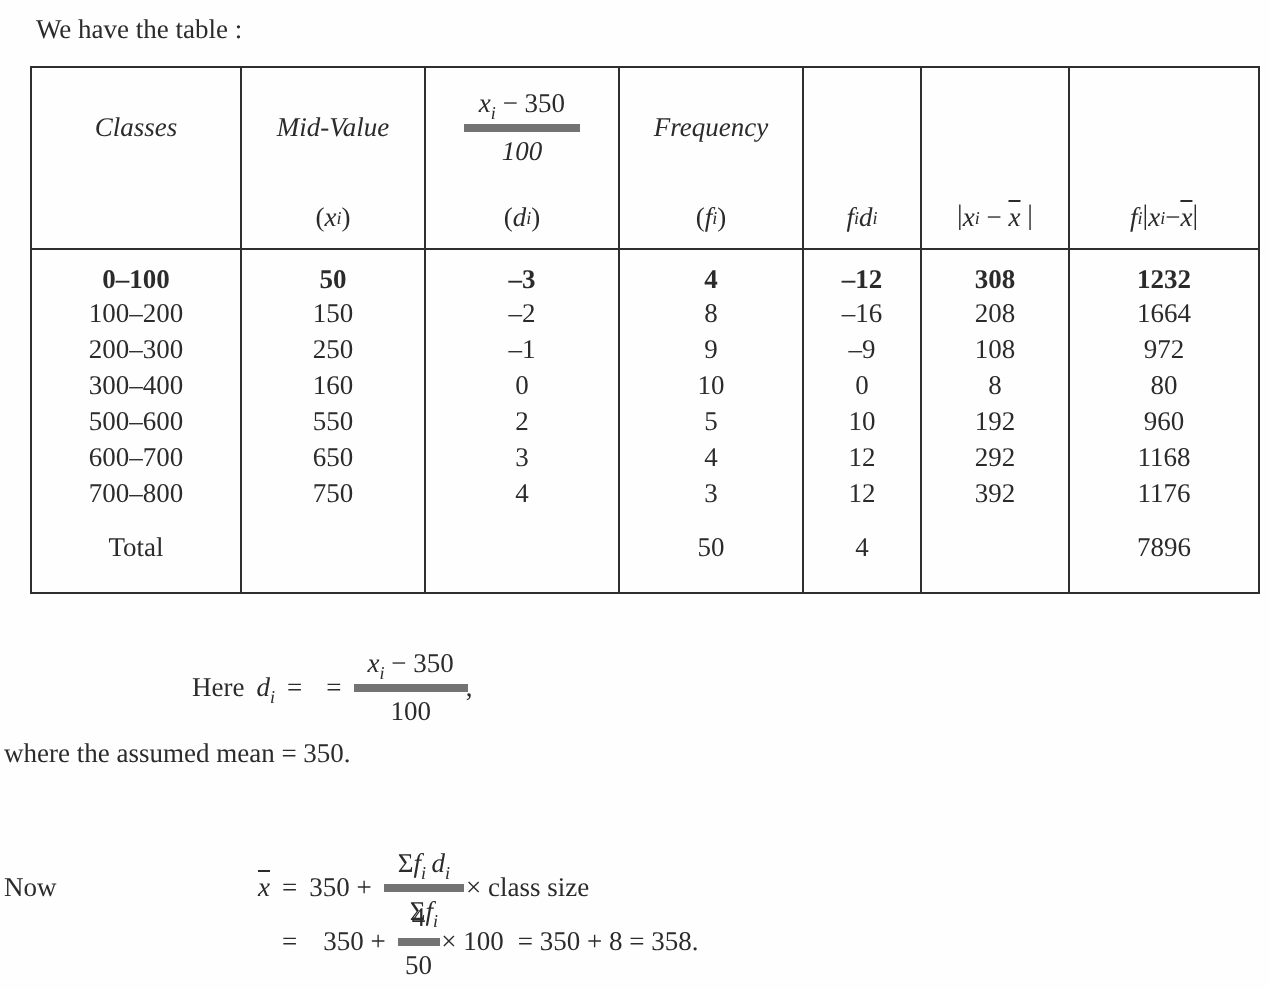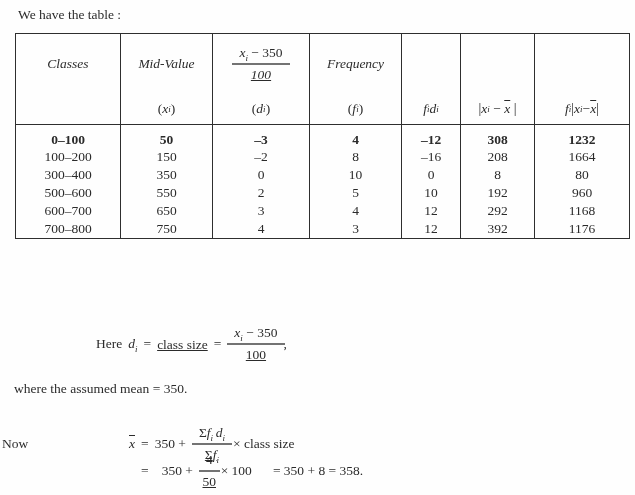--- a/index.html
+++ b/index.html
@@ -31,22 +31,22 @@
   table.data th { border-bottom:1.2px solid #2e2e2e; height:90px; vertical-align:top; }
   .hcell { display:flex; flex-direction:column; height:90px; }
   .h-top { flex:1 1 auto; display:flex; align-items:center; justify-content:center; }
   .h-bot { height:30px; display:flex; align-items:center; justify-content:center; }
   tbody tr { height:18px; }
   tbody tr.first td { padding-top:7px;font-weight:bold; }
   tbody tr.total td { padding-top:10px; padding-bottom:14px; }
 
   
   .frac { display:inline-block; text-align:center; vertical-align:middle; margin:0 5px; }
-  .frac .num { display:block; padding:0 7px 2px; border-bottom:2px solid #737373; }
-  .frac .den { display:block; padding-top:2px;text-decoration:underline; }
+  .frac .num { display:block; padding:0 7px 2px; border-bottom:4px solid #737373; }
+  .frac .den { display:block; padding-top:2px; }
   .overbar { text-decoration:overline; }
   .eq { position:absolute; display:flex; align-items:center; white-space:nowrap; }
   .eq > span { margin:0 3px; }
   .eq-here { top:320px; left:93px; height:47px;justify-content:flex-end; }
   .eq-where { top:369px; left:2px; }
   .eq-now { top:420px; left:2px; height:47px; }
   .eq-now .now-label { width:124px; margin:0; }
   .eq-final { top:452px; left:138px; height:38px; }
   .pipe { font-size:14px; }
 </style>
@@ -164,22 +164,31 @@
     <tr>
       <td>100–200</td>
       <td>150</td>
       <td>–2</td>
       <td>8</td>
       <td>–16</td>
       <td>208</td>
       <td>1664</td>
     </tr>
     <tr>
+      <td>200–300</td>
+      <td>250</td>
+      <td>–1</td>
+      <td>9</td>
+      <td>–9</td>
+      <td>108</td>
+      <td>972</td>
+    </tr>
+    <tr>
       <td>300–400</td>
-      <td>350</td>
+      <td>160</td>
       <td>0</td>
       <td>10</td>
       <td>0</td>
       <td>8</td>
       <td>80</td>
     </tr>
     <tr>
       <td>500–600</td>
       <td>550</td>
       <td>2</td>
@@ -199,40 +208,48 @@
     </tr>
     <tr>
       <td>700–800</td>
       <td>750</td>
       <td>4</td>
       <td>3</td>
       <td>12</td>
       <td>392</td>
       <td>1176</td>
     </tr>
+    <tr class="total">
+      <td>Total</td>
+      <td></td>
+      <td></td>
+      <td>50</td>
+      <td>4</td>
+      <td></td>
+      <td>7896</td>
+    </tr>
   </tbody>
 </table>
 
 <div class="eq eq-here">
   <span>Here</span>
   <span><span class="it">d</span><sub>i</sub></span>
   <span>=</span>
   <span class="frac">
-    <span class="den">class size</span>
   </span>
   <span>=</span>
   <span class="frac">
     <span class="num"><span class="it">x</span><sub>i</sub> <span>− 350</span></span>
     <span class="den">100</span>
   </span>
   <span style="margin-left:-4px">,</span>
 </div>
 
 <div class="eq eq-where">
-  <span style="margin:12px">where the assumed mean = 350.</span>
+  <span style="margin:0">where the assumed mean = 350.</span>
 </div>
 
 <div class="eq eq-now">
   <span class="now-label">Now</span>
   <span class="overbar it">x</span>
   <span>=</span>
   <span>350 +</span>
   <span class="frac">
     <span class="num"><span>Σ</span><span class="it">f</span><sub>i</sub><span> </span><span class="it">d</span><sub>i</sub></span>
     <span class="den"><span>Σ</span><span class="it">f</span><sub>i</sub></span>
@@ -241,14 +258,14 @@
 </div>
 
 <div class="eq eq-final">
   <span>=</span>
   <span style="margin-left:10px">350 +</span>
   <span class="frac">
     <span class="num">4</span>
     <span class="den">50</span>
   </span>
   <span style="margin-left:-2px">× 100</span>
-  <span style="margin-left:18px">= 350 + 8 = 358.</span>
+  <span style="margin-left:4px">= 350 + 8 = 358.</span>
 </div>
 
 </body></html>

